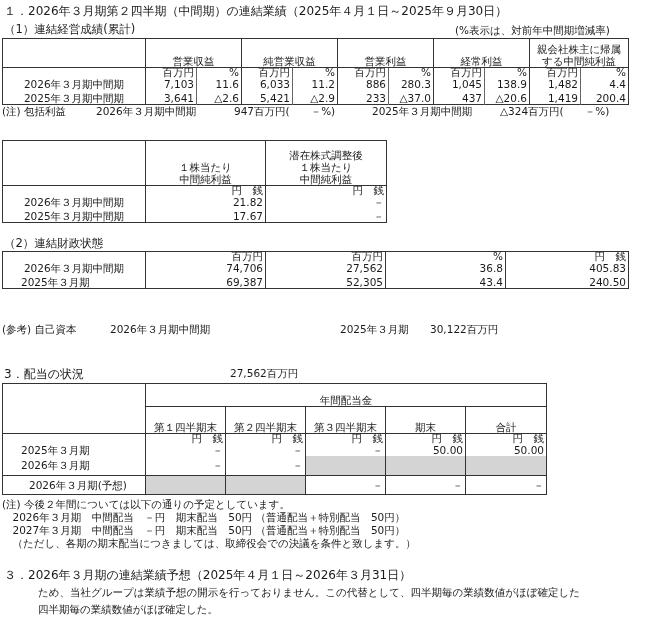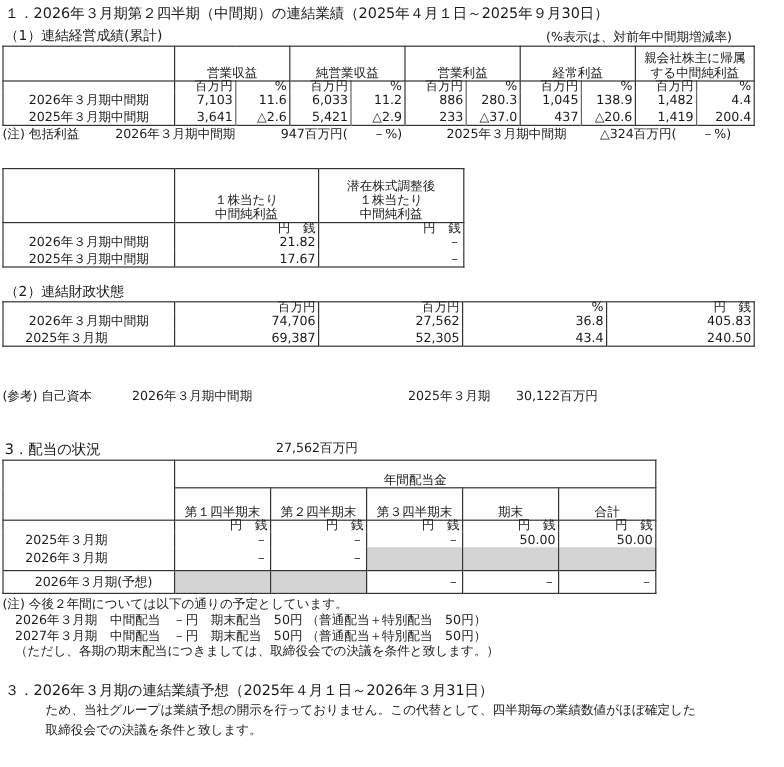--- a/index.html
+++ b/index.html
@@ -242,14 +242,14 @@
 <div class="abs txt" style="left:2px; top:498px; line-height:13px;">
   <div>(注) 今後２年間については以下の通りの予定としています。</div>
   <div>　2026年３月期　中間配当　－円　期末配当　50円 （普通配当＋特別配当　50円）</div>
   <div>　2027年３月期　中間配当　－円　期末配当　50円 （普通配当＋特別配当　50円）</div>
   <div>　（ただし、各期の期末配当につきましては、取締役会での決議を条件と致します。）</div>
 </div>
 
 <div class="abs h1" style="left:4px; top:567px;">３．2026年３月期の連結業績予想（2025年４月１日～2026年３月31日）</div>
 <div class="abs txt" style="left:38px; top:584px; line-height:17px;">
   <div>ため、当社グループは業績予想の開示を行っておりません。この代替として、四半期毎の業績数値がほぼ確定した</div>
-  <div>取締役会での決議を条件と致します。</div>
+  <div>四半期毎の業績数値がほぼ確定した。</div>
 </div>
 
 </body></html>

